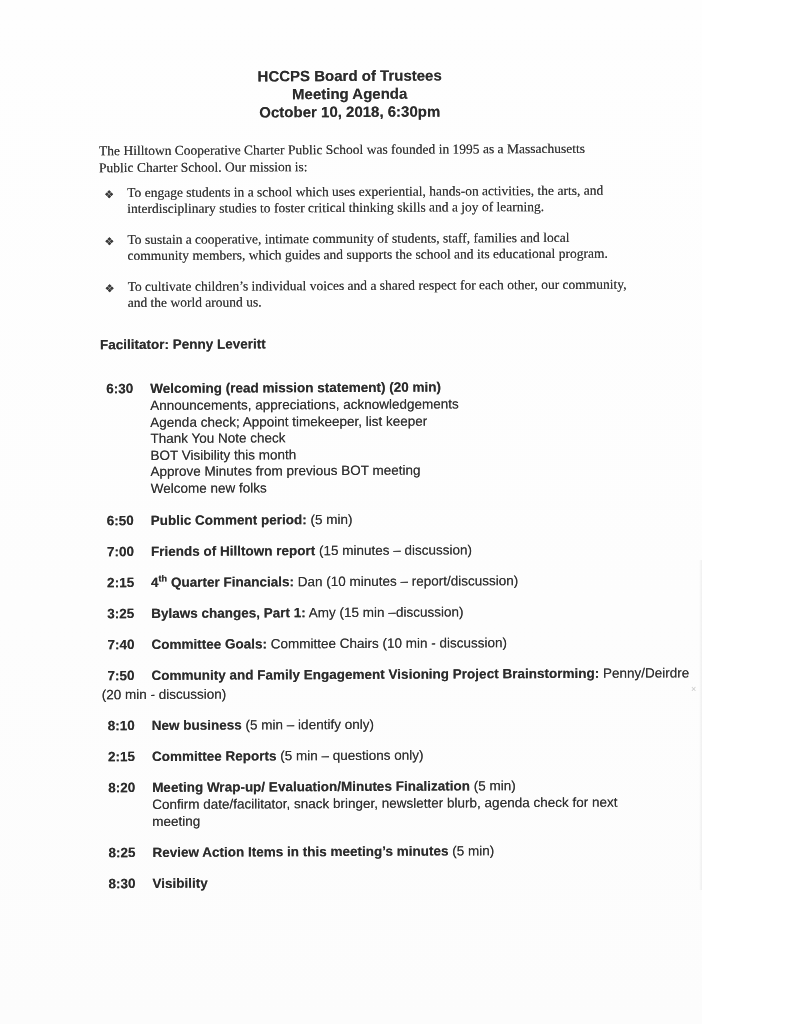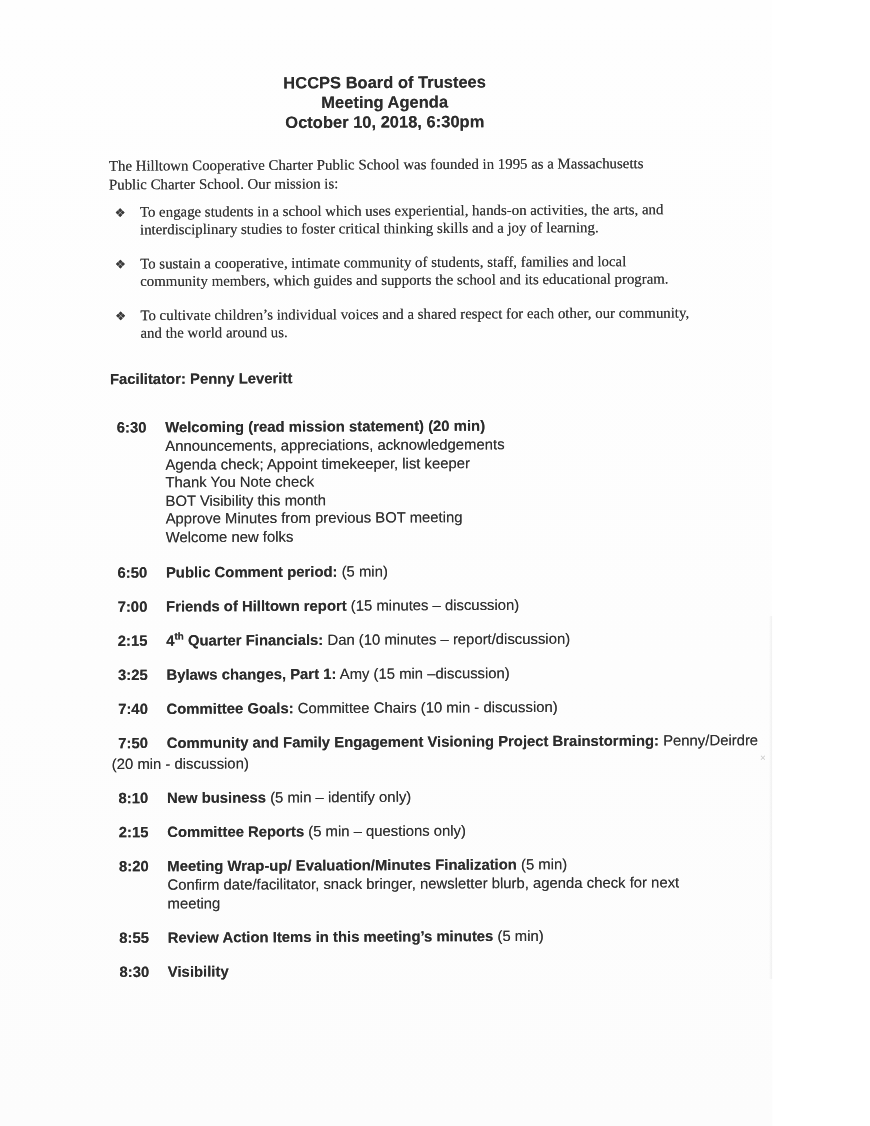--- a/index.html
+++ b/index.html
@@ -202,21 +202,21 @@
         <span class="time">8:20</span>
         <span class="content">
           <b>Meeting Wrap-up/ Evaluation/Minutes Finalization</b><span> (5 min)</span>
           <div class="details">
             <div>Confirm date/facilitator, snack bringer, newsletter blurb, agenda check for next meeting</div>
           </div>
         </span>
       </div>
 
       <div class="ai fuzz">
-        <span class="time">8:55</span>
+        <span class="time">8:25</span>
         <span class="content"><b>Review Action Items in this meeting’s minutes</b><span> (5 min)</span></span>
       </div>
 
       <div class="ai fuzz">
         <span class="time">8:30</span>
         <span class="content"><b>Visibility</b><span></span></span>
       </div>
 
     </div>
   </div>

